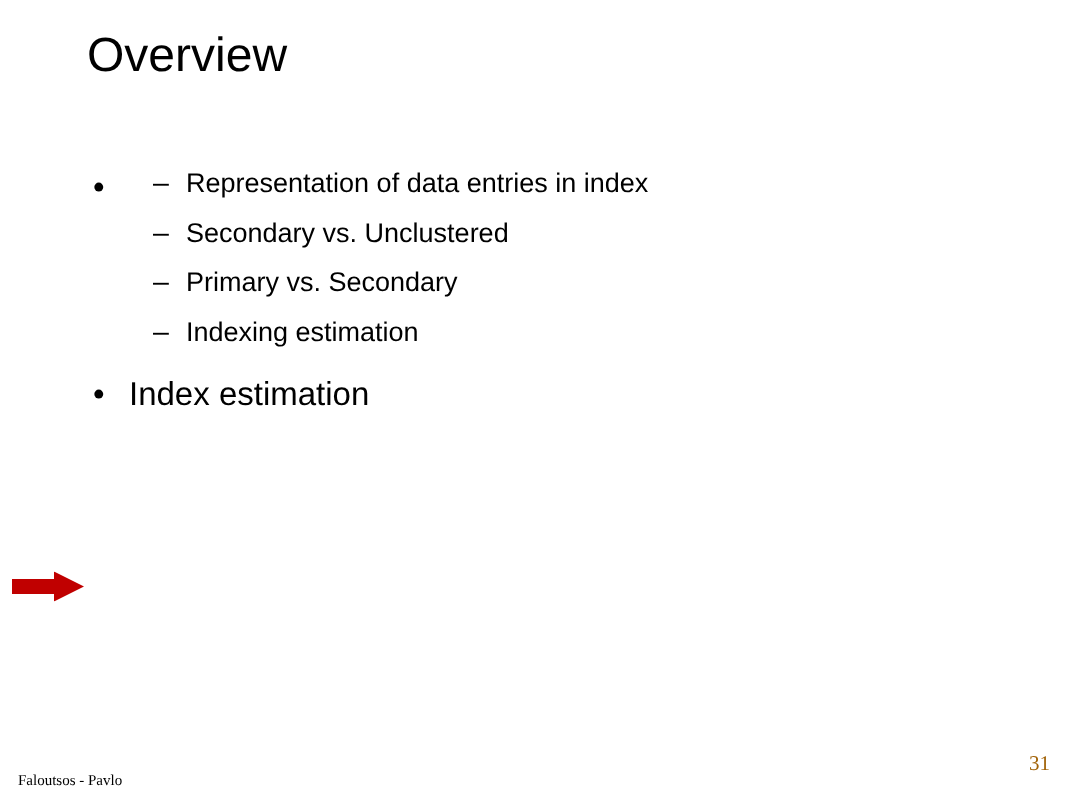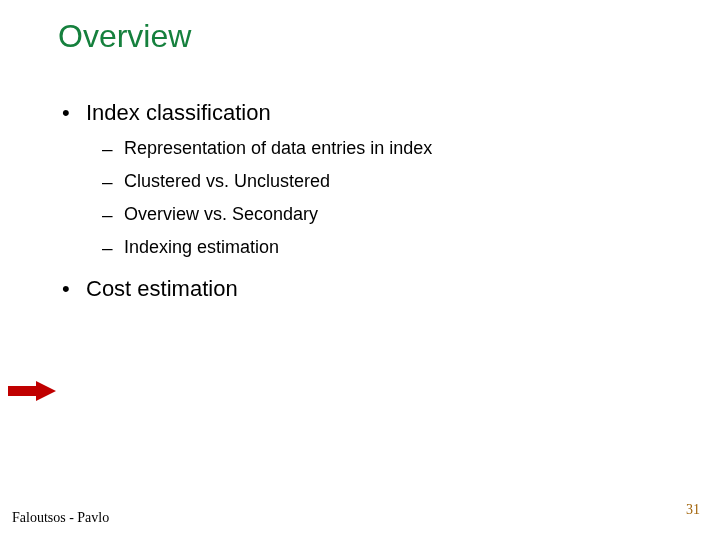--- a/index.html
+++ b/index.html
@@ -17,21 +17,21 @@
     width: 720px;
     height: 540px;
     position: relative;
     box-sizing: border-box;
   }
   .title {
     position: absolute;
     left: 58px;
     top: 18px;
     font-size: 32px;
-    color: #15803d;
+    color: #000000;
     font-family: Verdana, Geneva, sans-serif;
   }
   ul.level1 {
     position: absolute;
     left: 60px;
     top: 100px;
     margin: 0;
     padding: 0;
     list-style: none;
     width: 610px;
@@ -71,21 +71,21 @@
     position: absolute;
     left: 8px;
     top: 381px;
     width: 48px;
     height: 20px;
   }
   .footer-left {
     position: absolute;
     left: 12px;
     bottom: 14px;
-    font-size: 14px;
+    font-size: 10px;
     font-family: "Times New Roman", Times, serif;
   }
   .footer-center {
     position: absolute;
     left: 0;
     right: 0;
     bottom: 14px;
     text-align: center;
     font-size: 12px;
     font-family: "Times New Roman", Times, serif;
@@ -101,30 +101,29 @@
 </style>
 </head>
 <body>
 
 <div class="slide">
 
   <div class="title">Overview</div>
 
   <ul class="level1">
     <li>
-      <span>Index classification</span>
       <ul class="level2">
         <li><span>Representation of data entries in index</span></li>
-        <li><span>Clustered vs. Unclustered</span></li>
-        <li><span>Overview vs. Secondary</span></li>
+        <li><span>Secondary vs. Unclustered</span></li>
+        <li><span>Primary vs. Secondary</span></li>
         <li><span>Indexing estimation</span></li>
       </ul>
     </li>
     <li>
-      <span>Cost estimation</span>
+      <span>Index estimation</span>
     </li>
   </ul>
 
   <svg class="arrow" viewBox="0 0 48 20">
     <polygon points="0,5 28,5 28,0 48,10 28,20 28,15 0,15" fill="#c00000"></polygon>
   </svg>
 
   <div class="footer-left">Faloutsos - Pavlo</div>
   <div class="footer-right">31</div>
 

